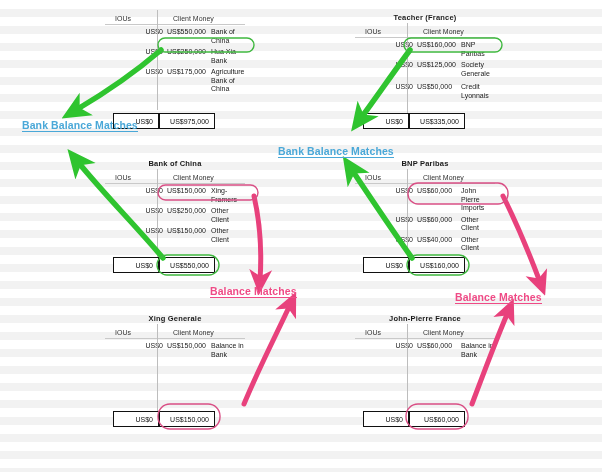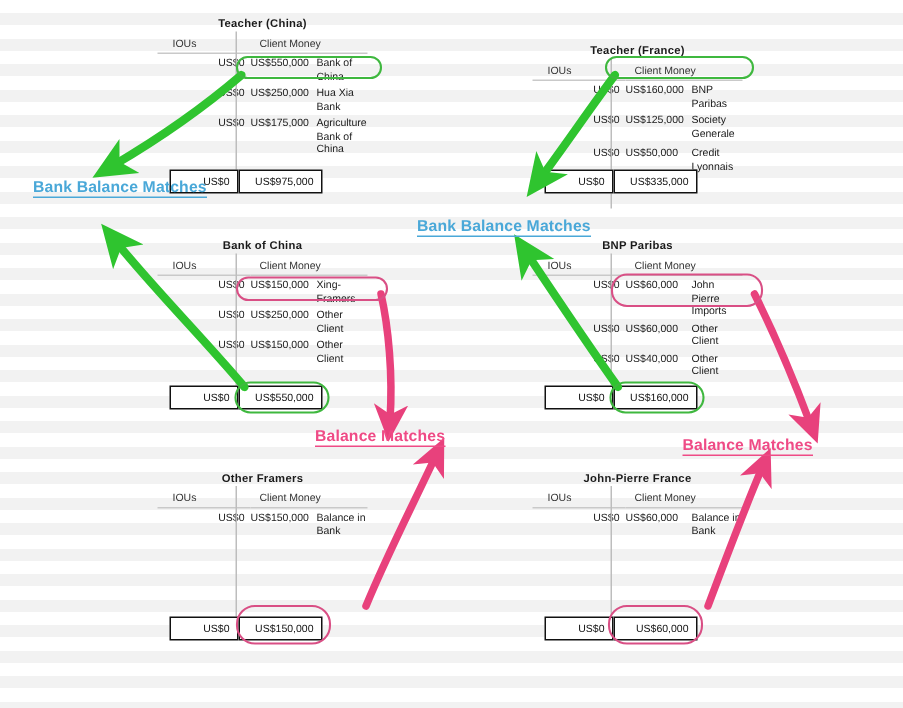--- a/index.html
+++ b/index.html
@@ -87,21 +87,20 @@
     </marker>
     <marker id="ph" viewBox="0 0 12 12" refX="5" refY="6" markerWidth="5.0" markerHeight="5.0" orient="auto-start-reverse">
       <path d="M0,0.5 L12,6 L0,11.5 L3.2,6 Z" fill="#e8417c"></path>
     </marker>
   </defs>
 </svg>
 
 <div id="sheet">
 
   <div class="block" style="left:105px;top:10px;width:140px;">
-    <div class="btitle">Teacher (China)</div>
     <div style="position:relative;">
       <div class="vline" style="left:52px;top:0px;height:100px;"></div>
       <table class="tbl">
         <tbody>
             <tr class="hdr">
           <td class="c-iou" style="width:52px;">IOUs</td>
           <td class="c-money" colspan="2">Client Money</td>
         </tr>
         <tr class="row">
           <td class="c-iou">US$0</td>
@@ -120,21 +119,21 @@
         </tr>
       </tbody>
         </table>
     </div>
   </div>
   <div class="totals" style="left:113px;top:113px;">
     <div class="tbox left" style="width:46px;">US$0</div>
     <div class="tbox right" style="width:56px;">US$975,000</div>
   </div>
 
-  <div class="block" style="left:355px;top:28px;width:140px;">
+  <div class="block" style="left:355px;top:12px;width:140px;">
     <div class="btitle">Teacher (France)</div>
     <div style="position:relative;">
       <div class="vline" style="left:52px;top:0px;height:100px;"></div>
       <table class="tbl">
         <tbody>
             <tr class="hdr">
           <td class="c-iou" style="width:52px;">IOUs</td>
           <td class="c-money" colspan="2">Client Money</td>
         </tr>
         <tr class="row">
@@ -223,21 +222,21 @@
       </tbody>
         </table>
     </div>
   </div>
   <div class="totals" style="left:363px;top:257px;">
     <div class="tbox left" style="width:46px;">US$0</div>
     <div class="tbox right" style="width:56px;">US$160,000</div>
   </div>
 
   <div class="block" style="left:105px;top:313px;width:140px;">
-    <div class="btitle">Other Framers</div>
+    <div class="btitle">Xing Generale</div>
     <div style="position:relative;">
       <div class="vline" style="left:52px;top:0px;height:98px;"></div>
       <table class="tbl">
         <tbody>
             <tr class="hdr">
           <td class="c-iou" style="width:52px;">IOUs</td>
           <td class="c-money" colspan="2">Client Money</td>
         </tr>
         <tr class="row" style="height:22px;">
           <td class="c-iou">US$0</td>

